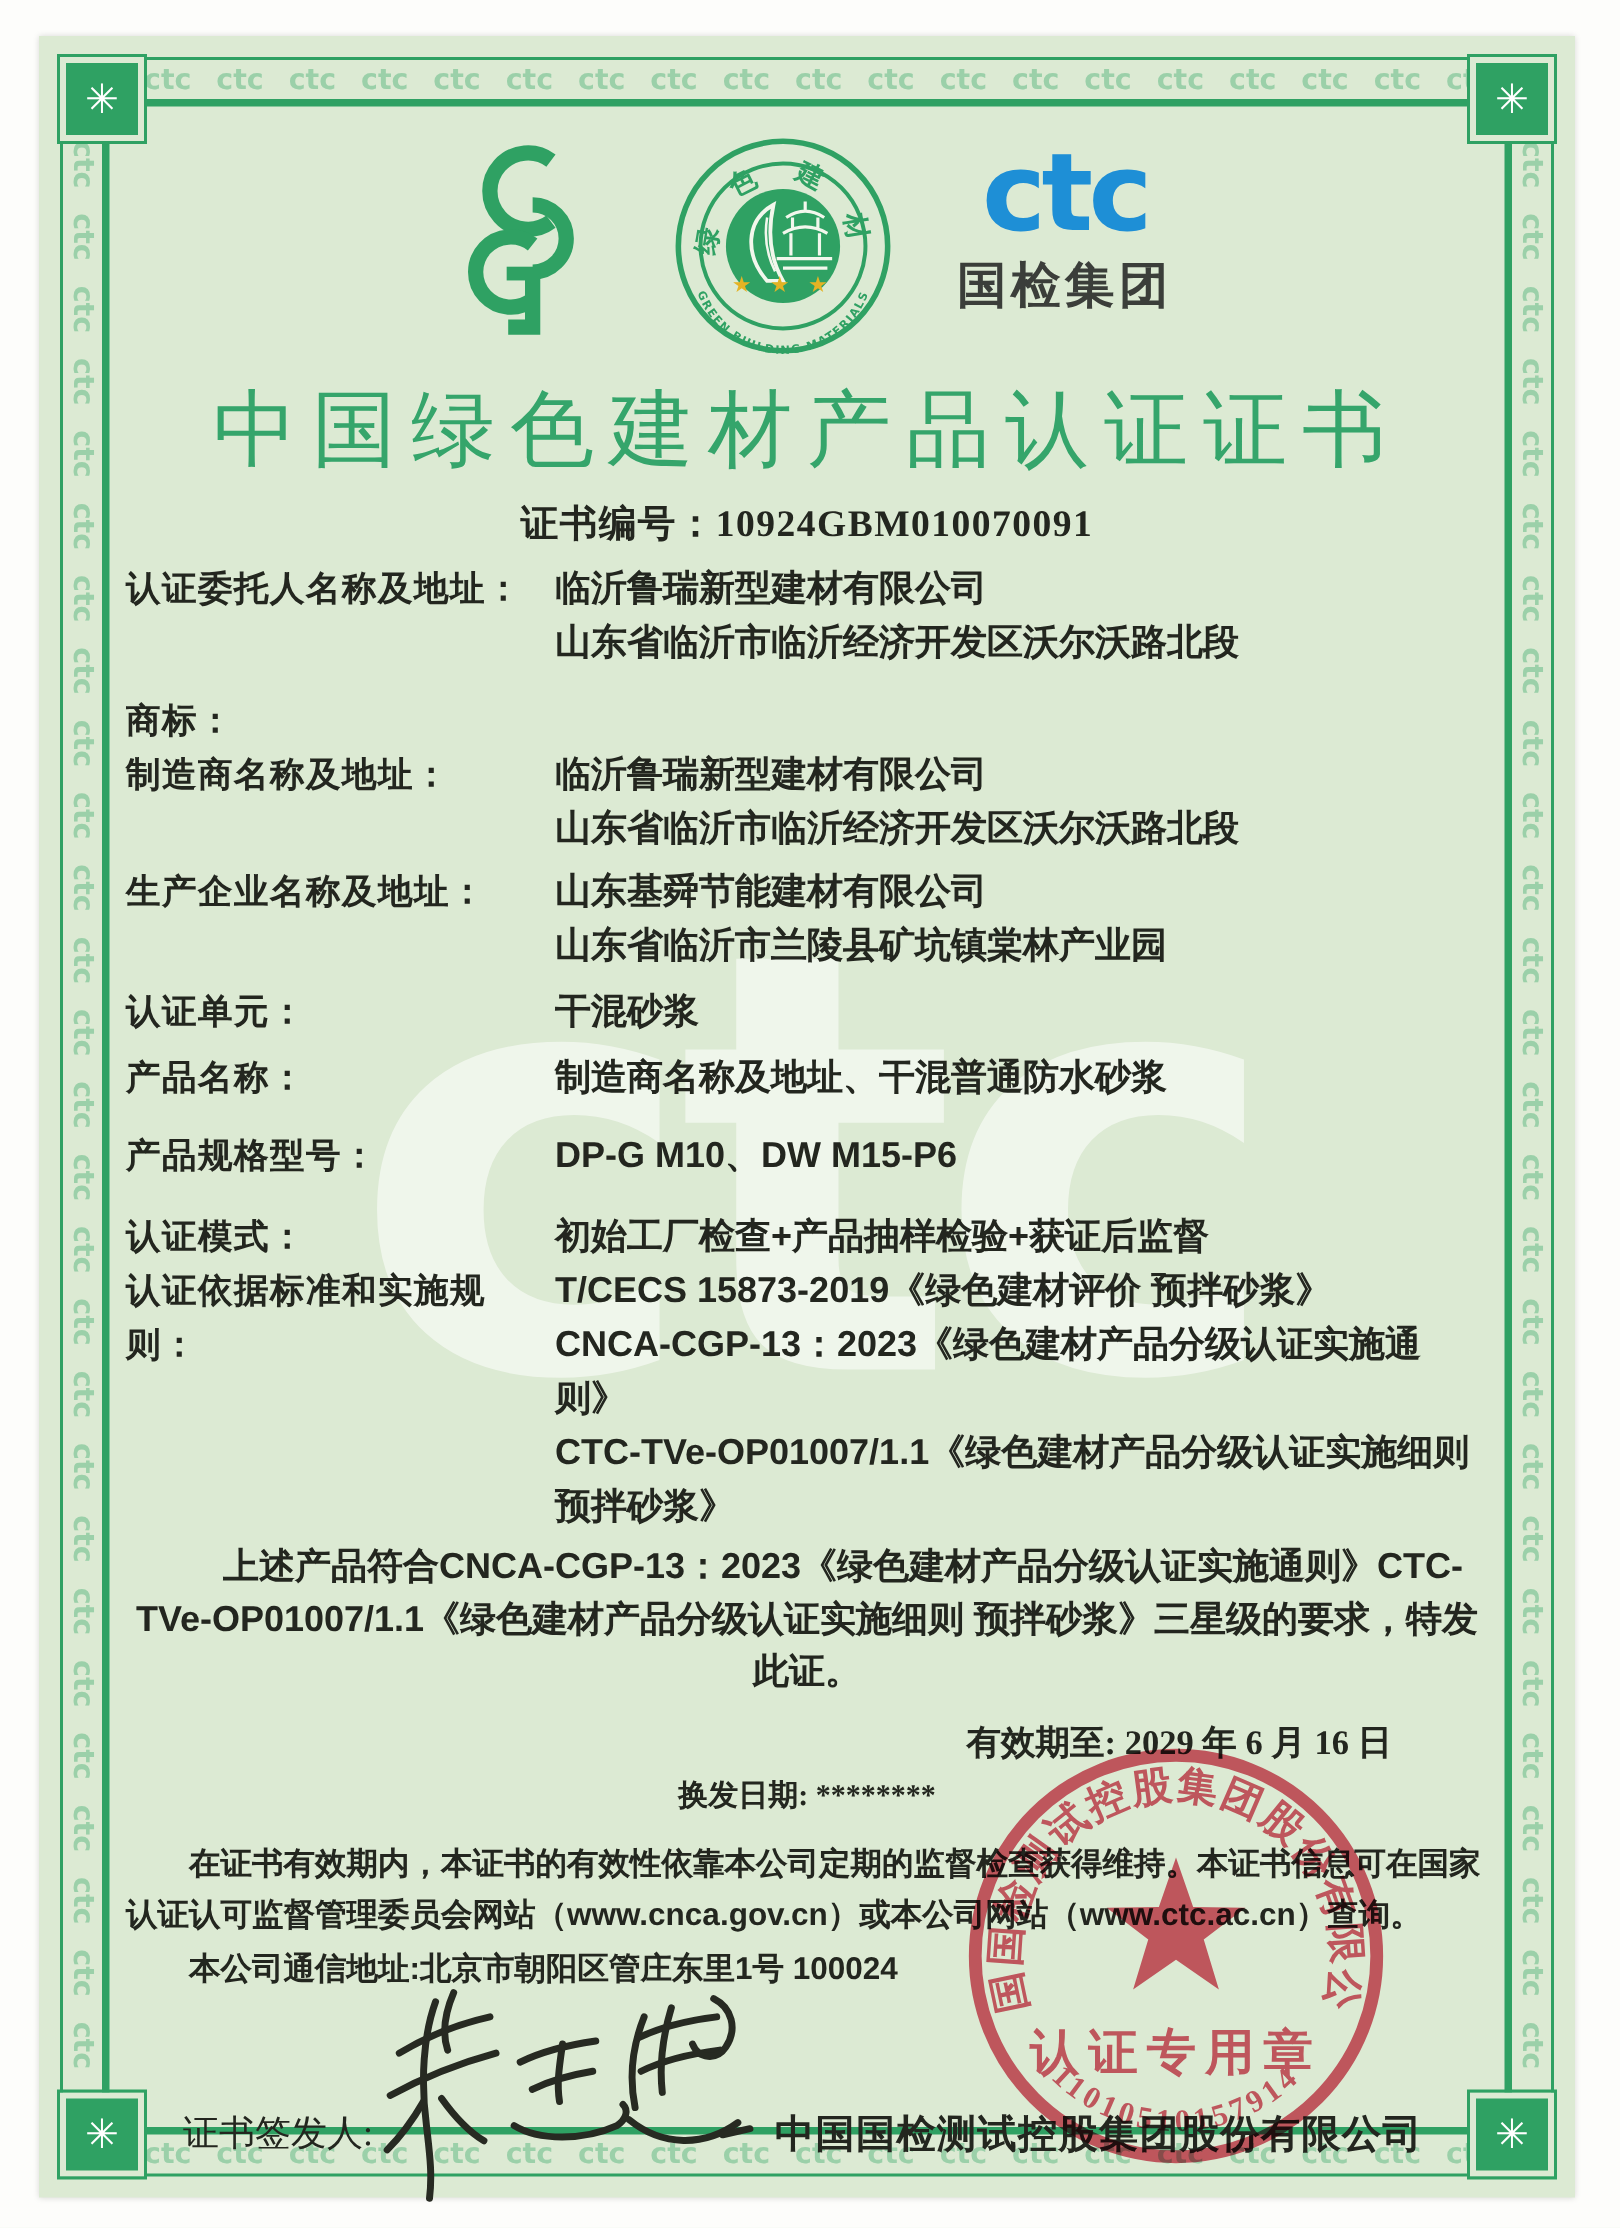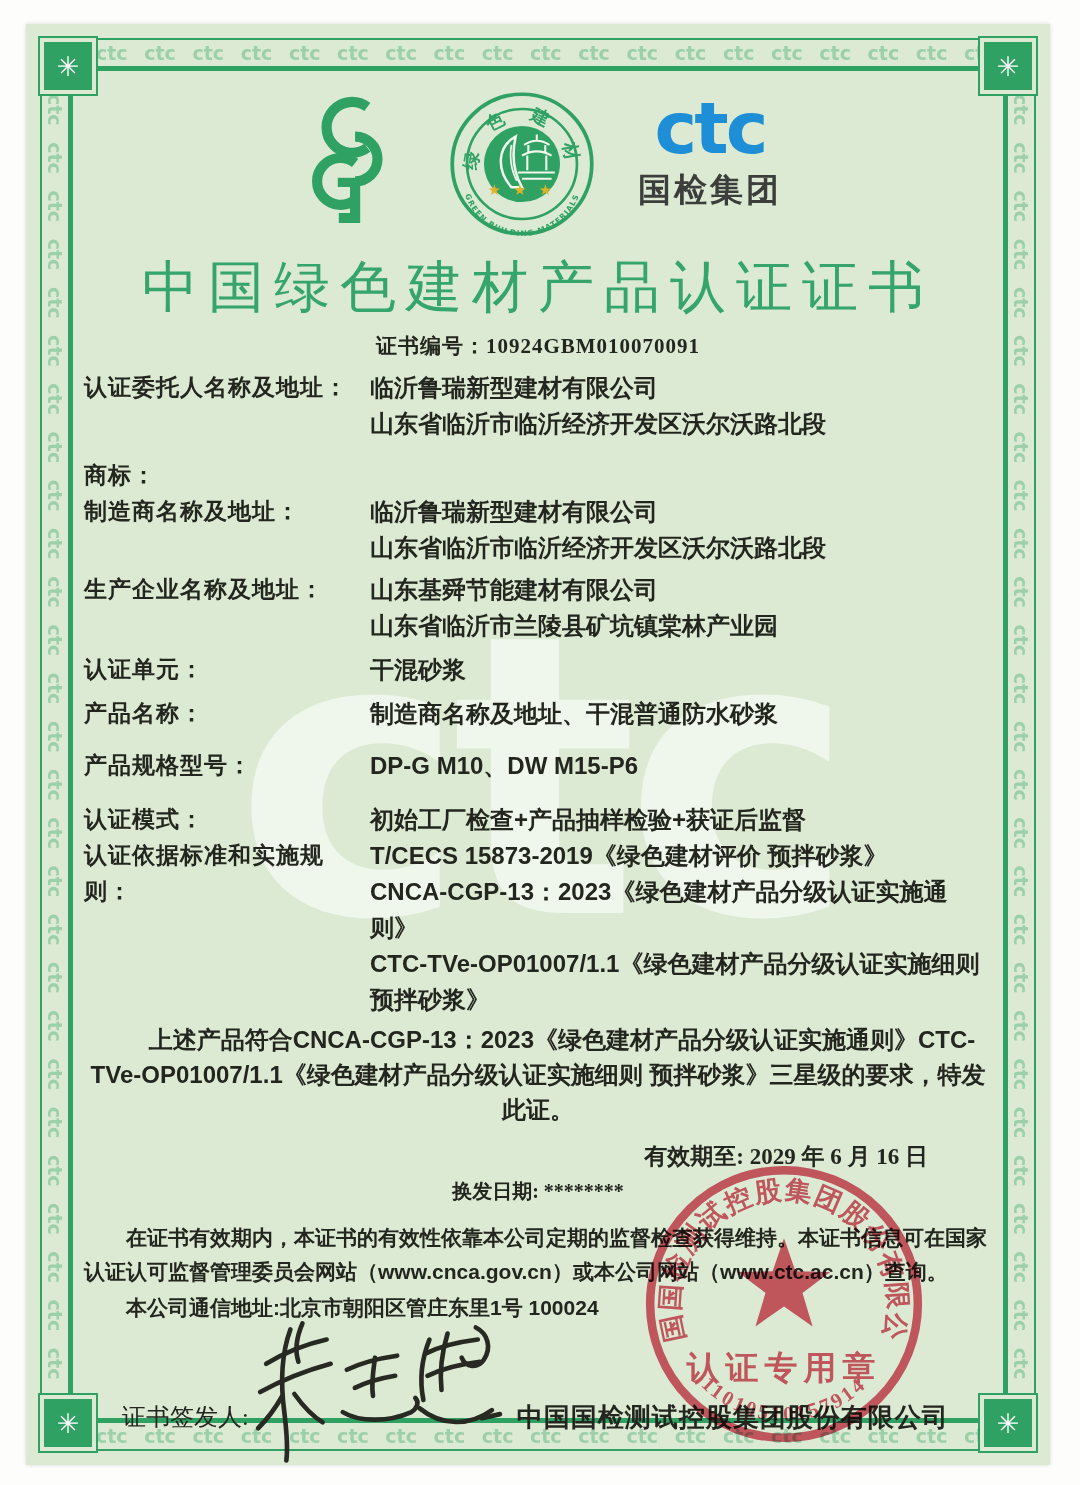--- a/index.html
+++ b/index.html
@@ -43,21 +43,21 @@
   .emblem{width:148px;height:148px;margin-top:-2px;}
   .ctc-block{display:flex;flex-direction:column;align-items:center;margin-top:2px;}
   .ctc-word{font-family:"DejaVu Sans",sans-serif;font-weight:900;font-size:72px;line-height:.95;
     color:var(--blue);letter-spacing:-3px;}
   .ctc-sub{font-family:"Liberation Sans","DejaVu Sans",sans-serif;font-weight:900;font-size:33px;
     color:#3b3e3a;letter-spacing:3px;margin-top:6px;}
 
   .title{margin-top:18px;text-align:center;font-weight:400;font-size:56px;line-height:62px;
     color:var(--title);letter-spacing:10px;}
 
-  .cert-no{margin-top:14px;text-align:center;font-weight:700;font-size:21px;letter-spacing:1px;}
+  .cert-no{margin-top:14px;text-align:center;font-weight:700;font-size:25px;letter-spacing:1px;}
 
   .fields{margin-top:10px;}
   .row{display:flex;align-items:flex-start;}
   .lbl{flex:none;width:286px;font-size:23px;font-weight:600;line-height:36px;letter-spacing:1px;}
   .val{font-family:"Liberation Sans","DejaVu Sans",sans-serif;font-weight:700;font-size:24px;line-height:36px;}
   .mt16{margin-top:16px;} .mt6{margin-top:6px;} .mt8{margin-top:8px;} .mt18{margin-top:18px;}
 
   .statement{margin-top:4px;text-indent:2em;font-family:"Liberation Sans","DejaVu Sans",sans-serif;
     font-weight:700;font-size:24px;line-height:35px;text-align:center;}
 

